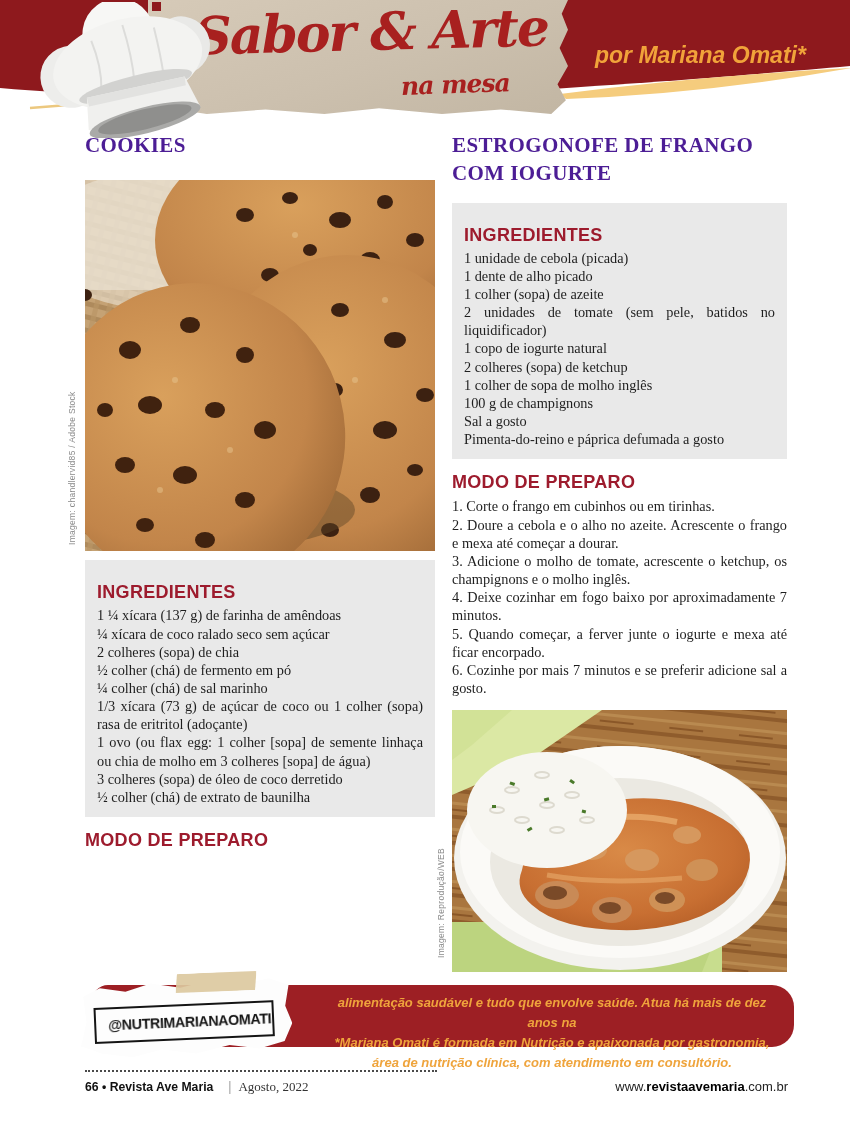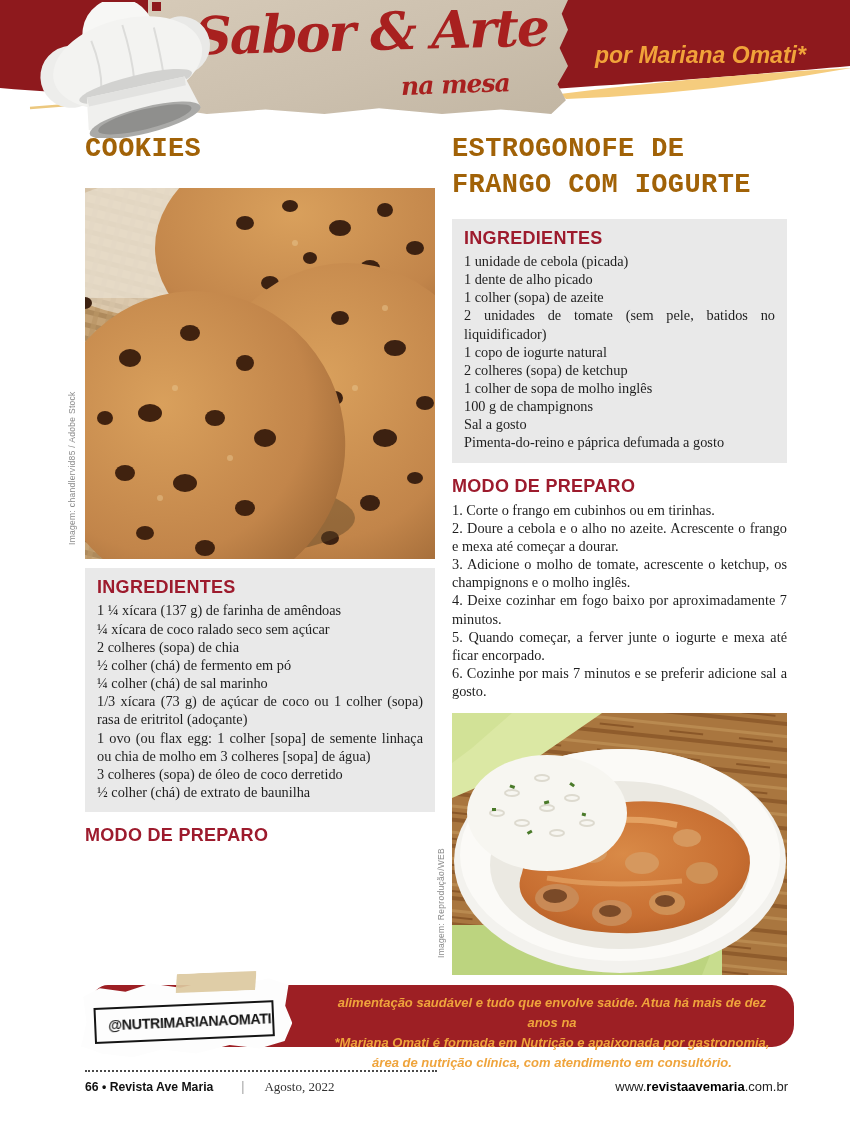--- a/index.html
+++ b/index.html
@@ -22,25 +22,25 @@
               font-style:italic;font-weight:bold;font-size:25px;color:#a8201f;
               transform:rotate(-2deg);letter-spacing:-1px;}
   .hat{position:absolute;left:22px;top:2px;z-index:3;}
   .byline{position:absolute;left:595px;top:42px;z-index:2;font-family:"Liberation Sans",sans-serif;
           font-style:italic;font-weight:bold;font-size:23px;color:#f1a33a;}
 
   
   .col{position:absolute;z-index:2;}
   .left-col{left:85px;top:131px;width:350px;}
   .right-col{left:452px;top:131px;width:335px;}
-  h2.rtitle{margin:0 0 21px 0;font-family:Liberation Mono, monospace;font-weight:bold;
-            font-size:27px;line-height:1.35;letter-spacing:.4px;color:#a16207;}
+  h2.rtitle{margin:0 0 21px 0;font-family:Liberation Serif, serif;font-weight:bold;
+            font-size:21px;line-height:1.35;letter-spacing:.4px;color:#4c1d95;}
   .right-col h2.rtitle{margin-bottom:15px;}
   .photo{position:relative;overflow:hidden;line-height:0;}
-  .ingbox{background:#e9e9e9;padding:9px 12px 11px 12px;margin-top:9px;}
+  .ingbox{background:#e9e9e9;padding:22px 12px 11px 12px;margin-top:9px;}
   .right-col .ingbox{margin-top:0;}
   h3.shead{margin:0 0 3px 0;font-family:"Liberation Sans",sans-serif;font-weight:bold;
            font-size:18px;letter-spacing:.3px;color:#9d1b2d;}
   .lines{font-size:14.3px;line-height:1.27;text-align:justify;}
   .ing-line,.step-line{text-align:justify;}
   .method{margin-top:13px;}
   .method h3.shead{margin-bottom:4px;}
   .right-col .photo{margin-top:13px;}
 
   
@@ -68,21 +68,21 @@
                border:2px solid #141414;display:flex;align-items:center;gap:6px;
                padding:0 6px;box-sizing:border-box;background:#fdfdfd;}
   .badge-handle{font-family:"Liberation Sans",sans-serif;font-weight:bold;font-size:15.5px;
                 letter-spacing:-.4px;color:#141414;transform:scaleX(.92);transform-origin:left;
                 white-space:nowrap;}
 
   
   .rule-dotted{position:absolute;left:85px;top:1070px;width:352px;z-index:2;
                border-top:2px dotted #4a4a4a;}
   .footer-left{position:absolute;left:85px;top:1079px;z-index:2;font-size:13px;
-               display:flex;align-items:baseline;gap:20px;}
+               display:flex;align-items:baseline;gap:7px;}
   .f-bold{font-family:"Liberation Sans",sans-serif;font-weight:bold;color:#111;
           transform:scaleX(.94);transform-origin:left;}
   .f-sep{color:#777;font-size:14px;}
   .f-date{font-family:"Liberation Serif",serif;color:#333;}
   .footer-right{position:absolute;right:62px;top:1079px;z-index:2;
                 font-family:"Liberation Sans",sans-serif;font-size:13px;color:#222;}
   .footer-right .wbold{font-weight:bold;color:#000;}
 </style>
 </head>
 <body>

